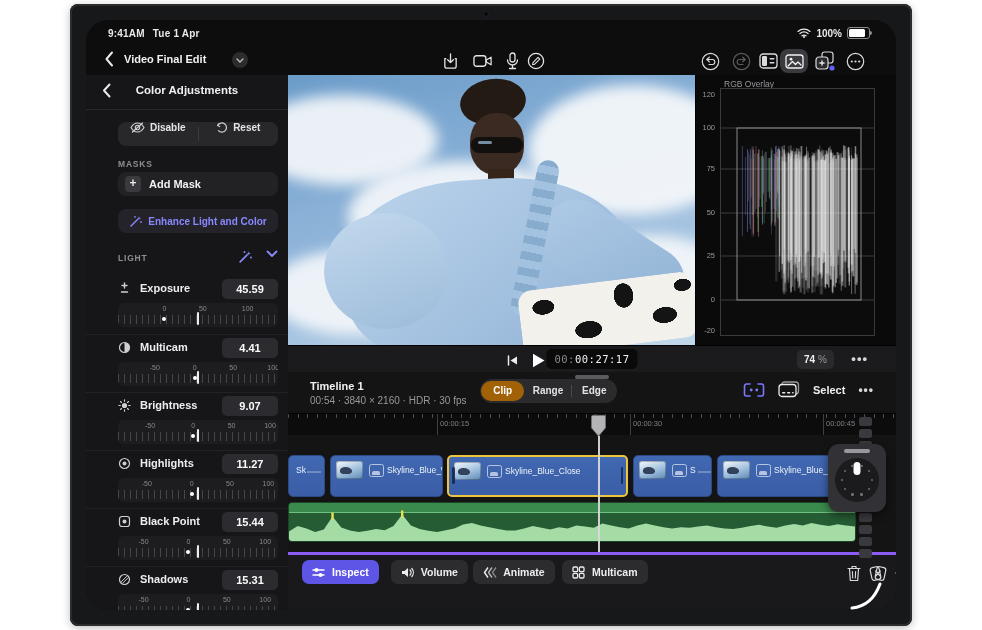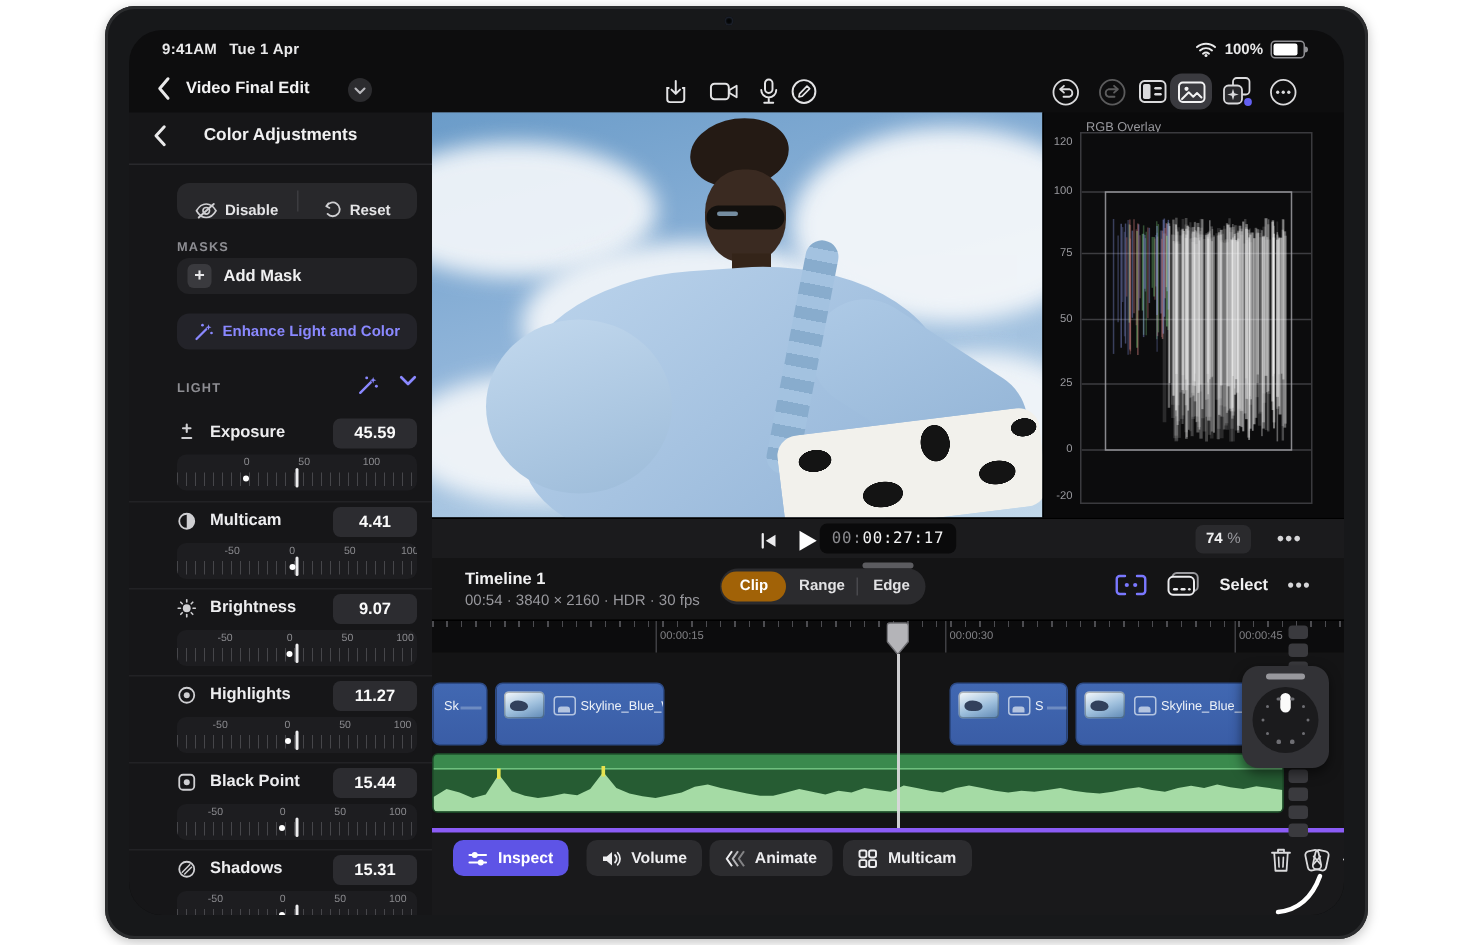--- a/index.html
+++ b/index.html
@@ -1,19 +1,19 @@
 <!DOCTYPE html>
 <html><head>
 <meta charset="utf-8">
 <style>
   html,body{margin:0;padding:0;background:#ffffff;width:982px;height:630px;
     font-family:"Liberation Sans","DejaVu Sans",sans-serif;-webkit-font-smoothing:antialiased;}
   #stage{position:relative;width:982px;height:630px;background:#fff;overflow:hidden;}
   .device{position:absolute;left:70px;top:4px;width:842px;height:622px;background:#17181a;
-    border-radius:20px;box-shadow:inset 0 0 0 2px #2b2c2e, 0 2px 8px rgba(0,0,0,.25);}
+    border-radius:8px;box-shadow:inset 0 0 0 2px #2b2c2e, 0 2px 8px rgba(0,0,0,.25);}
   .cam{position:absolute;left:49%;top:7px;width:6px;height:6px;border-radius:50%;
     background:#050607;box-shadow:inset 0 0 1px 1px #1f2430;}
   .screen{position:absolute;left:16px;top:16px;width:810px;height:590px;background:#0d0d0e;
     border-radius:22px;overflow:hidden;}
   
   .statusbar{position:absolute;left:0;top:0;width:100%;height:26px;}
   .sb-left{position:absolute;left:22px;top:8px;font-size:10px;font-weight:700;color:#e9e9ea;letter-spacing:.2px;}
   .sb-left span{margin-right:8px;}
   .sb-right{position:absolute;right:26px;top:7px;display:flex;align-items:center;gap:5px;color:#e9e9ea;font-size:10px;font-weight:700;}
   .batt{position:relative;width:21px;height:10px;border:1px solid #8f8f93;border-radius:3px;}
@@ -27,21 +27,21 @@
     display:flex;align-items:center;justify-content:center;}
   .icbtn{position:absolute;top:3px;width:24px;height:24px;display:flex;align-items:center;justify-content:center;}
   .icbtn.sel{background:#3a3a3f;border-radius:8px;width:28px;height:24px;}
   .dim{opacity:.38;}
   
   .sidebar{position:absolute;left:0;top:55px;width:202px;height:535px;background:#161618;border-right:1px solid #050505;overflow:hidden;}
   .panelhdr{position:absolute;left:0;top:0;width:100%;height:34px;border-bottom:1px solid #29292c;}
   .panelhdr .bk{position:absolute;left:16px;top:8px;}
   .panelhdr .tt{position:absolute;left:0;right:0;top:9px;text-align:center;font-size:11.5px;font-weight:700;color:#f0f0f1;}
   .pill2{position:absolute;left:32px;top:47px;width:160px;height:24px;background:#28282b;border-radius:8px;display:flex;}
-  .pill2 .half{flex:1;display:flex;align-items:flex-end;justify-content:center;gap:5px;font-size:10px;font-weight:600;color:#e4e4e6;}
+  .pill2 .half{flex:1;display:flex;align-items:flex-start;justify-content:center;gap:5px;font-size:10px;font-weight:600;color:#e4e4e6;}
   .pill2 .div{width:1px;background:#3c3c40;margin:5px 0;}
   .seclabel{position:absolute;left:32px;font-size:8.5px;font-weight:700;letter-spacing:.8px;color:#8e8e93;}
   .addmask{position:absolute;left:32px;top:97px;width:160px;height:24px;background:#222225;border-radius:8px;
     display:flex;align-items:center;gap:8px;padding-left:7px;box-sizing:border-box;}
   .addmask .plus{width:16px;height:16px;border-radius:4px;background:#3a3a3e;color:#e8e8ea;font-size:12px;line-height:15px;text-align:center;font-weight:600;}
   .addmask .lbl{font-size:11px;font-weight:700;color:#f0f0f1;}
   .enhance{position:absolute;left:32px;top:134px;width:160px;height:24px;background:#232329;border-radius:8px;
     display:flex;align-items:center;justify-content:center;gap:6px;font-size:10px;font-weight:700;}
   .lightrow{position:absolute;left:32px;top:175px;width:160px;height:14px;}
   .lightrow .ics{position:absolute;right:0;top:0;display:flex;gap:14px;}
@@ -776,20 +776,31 @@
             </div>
             <div class="clip" style="left: 42px; width: 113px;">
               <div class="thumb">
                 <i></i>
               </div>
               <div class="pg">
                 <i></i>
               </div>
               <div class="nm">Skyline_Blue_Wide</div>
             </div>
+            <div class="clip sel" style="left: 159px; width: 181px;">
+              <div class="thumb">
+                <i></i>
+              </div>
+              <div class="pg">
+                <i></i>
+              </div>
+              <div class="nm">Skyline_Blue_Close</div>
+              <div class="handlebar" style="left: 3px;"></div>
+              <div class="handlebar" style="right: 3px;"></div>
+            </div>
             <div class="clip" style="left: 345px; width: 79px;">
               <div class="thumb">
                 <i></i>
               </div>
               <div class="pg">
                 <i></i>
               </div>
               <div class="nm">S</div>
               <div class="fade" style="left: 64px;"></div>
             </div>

